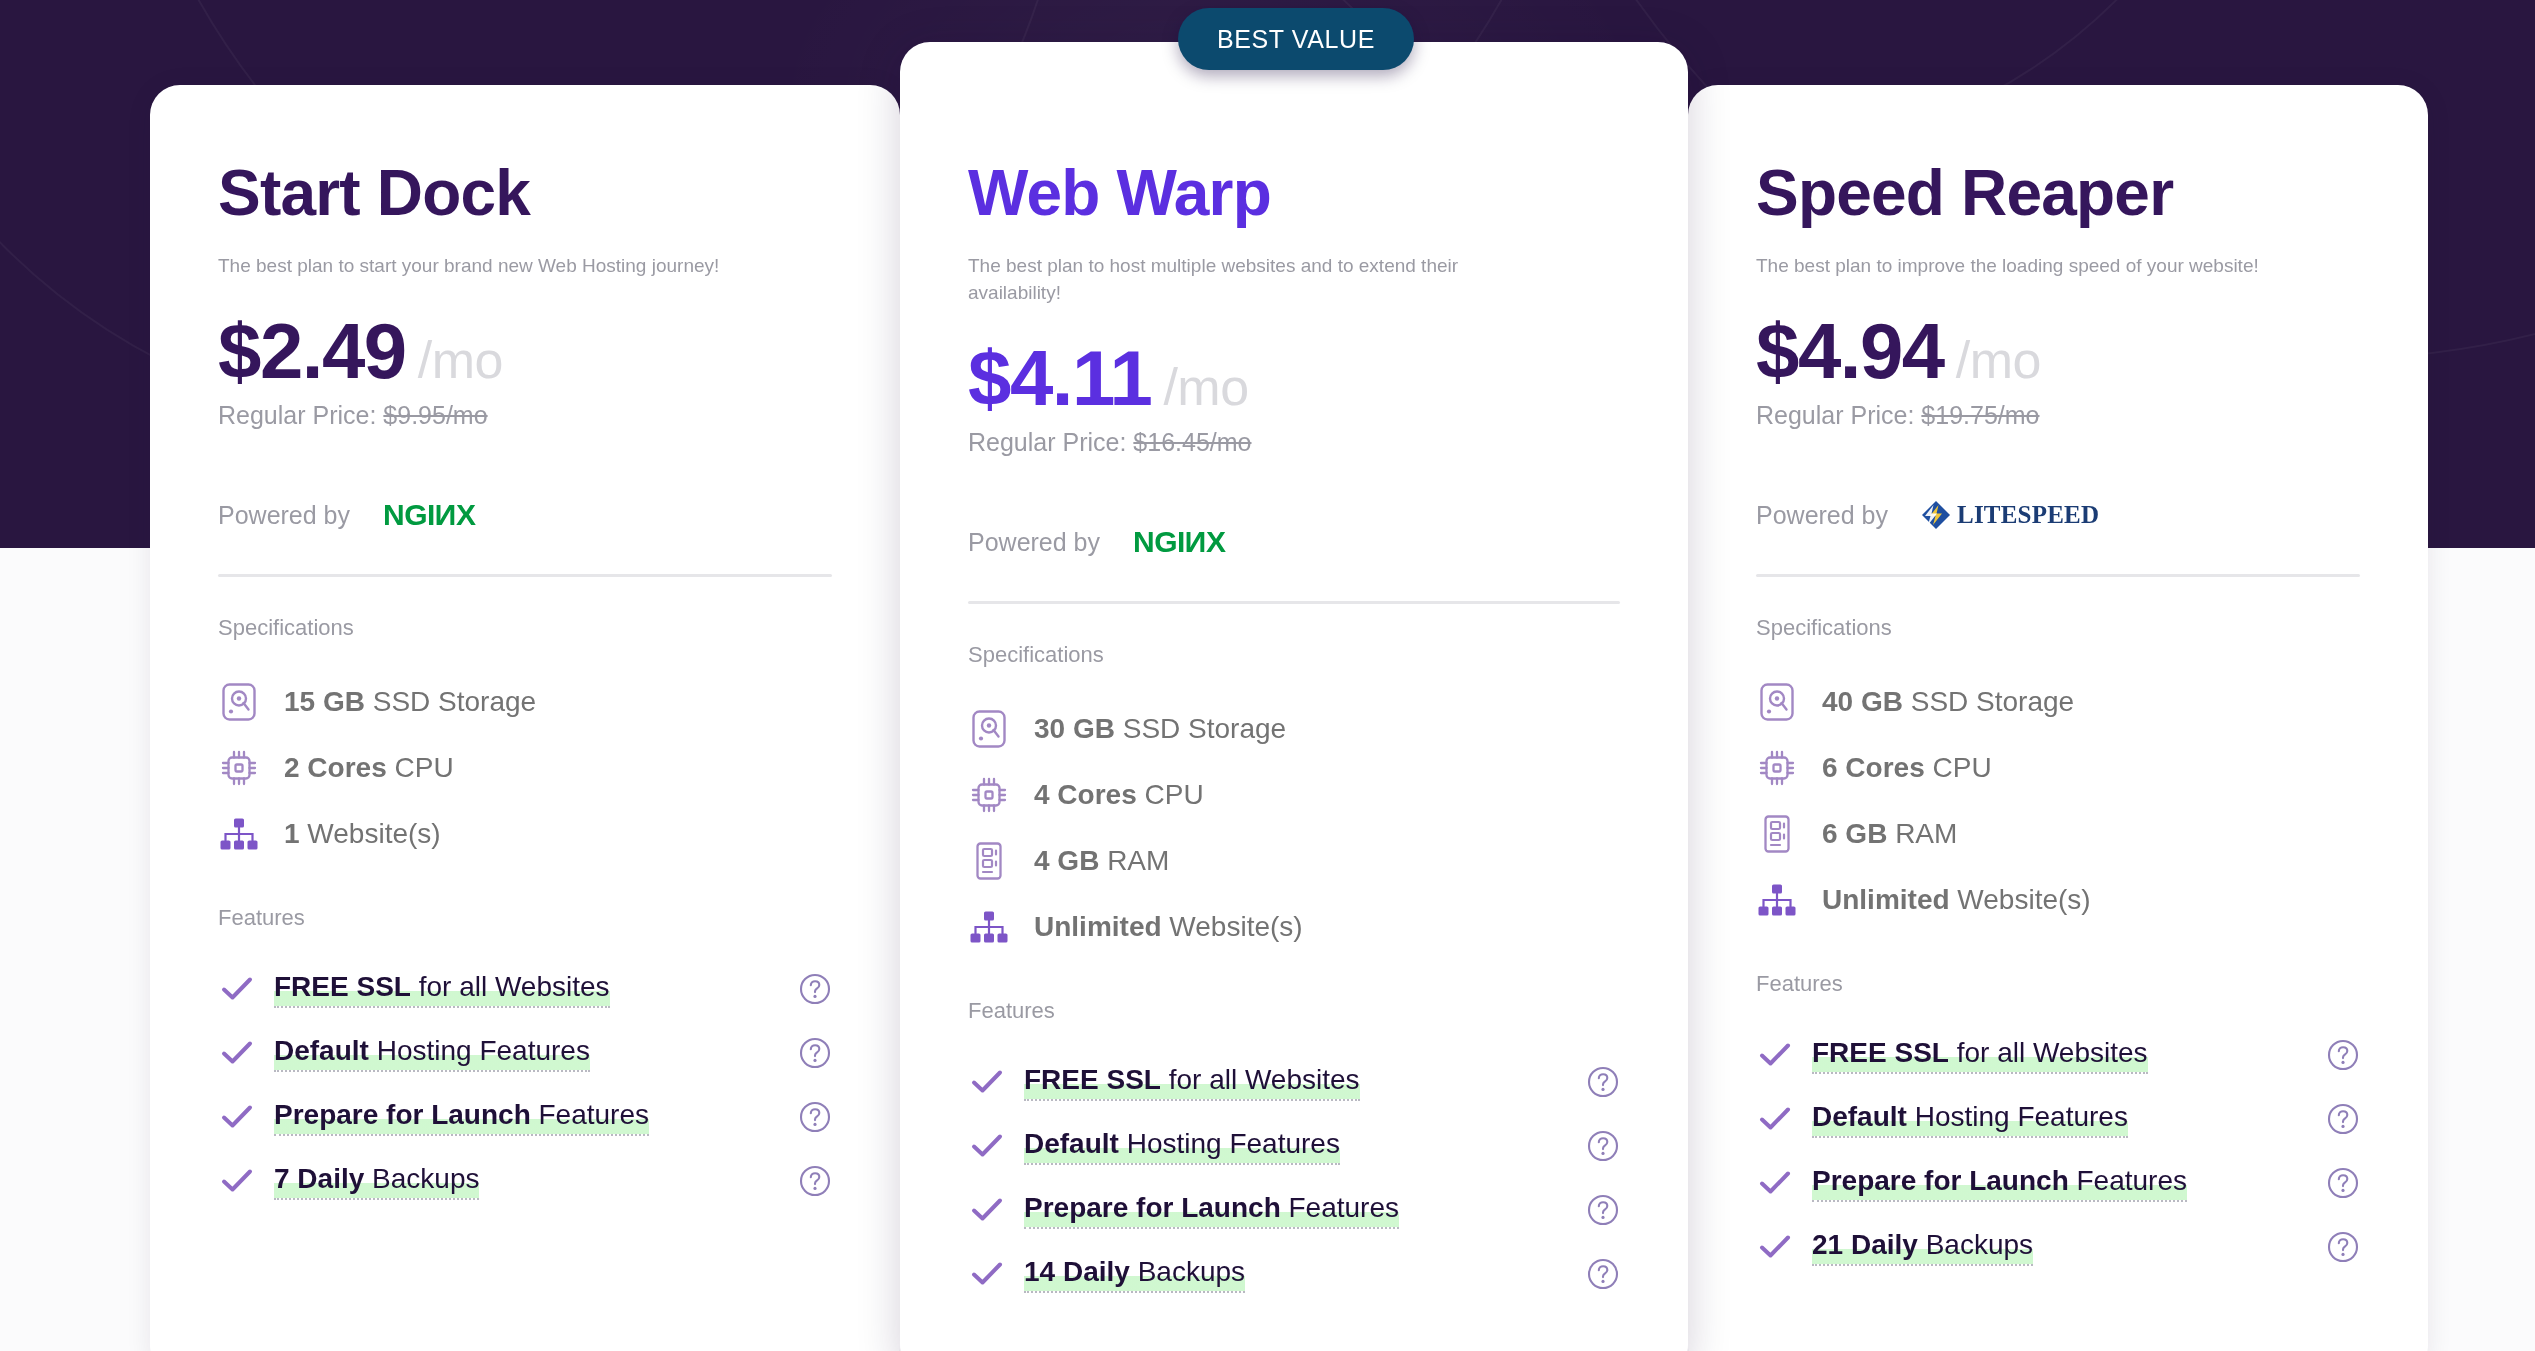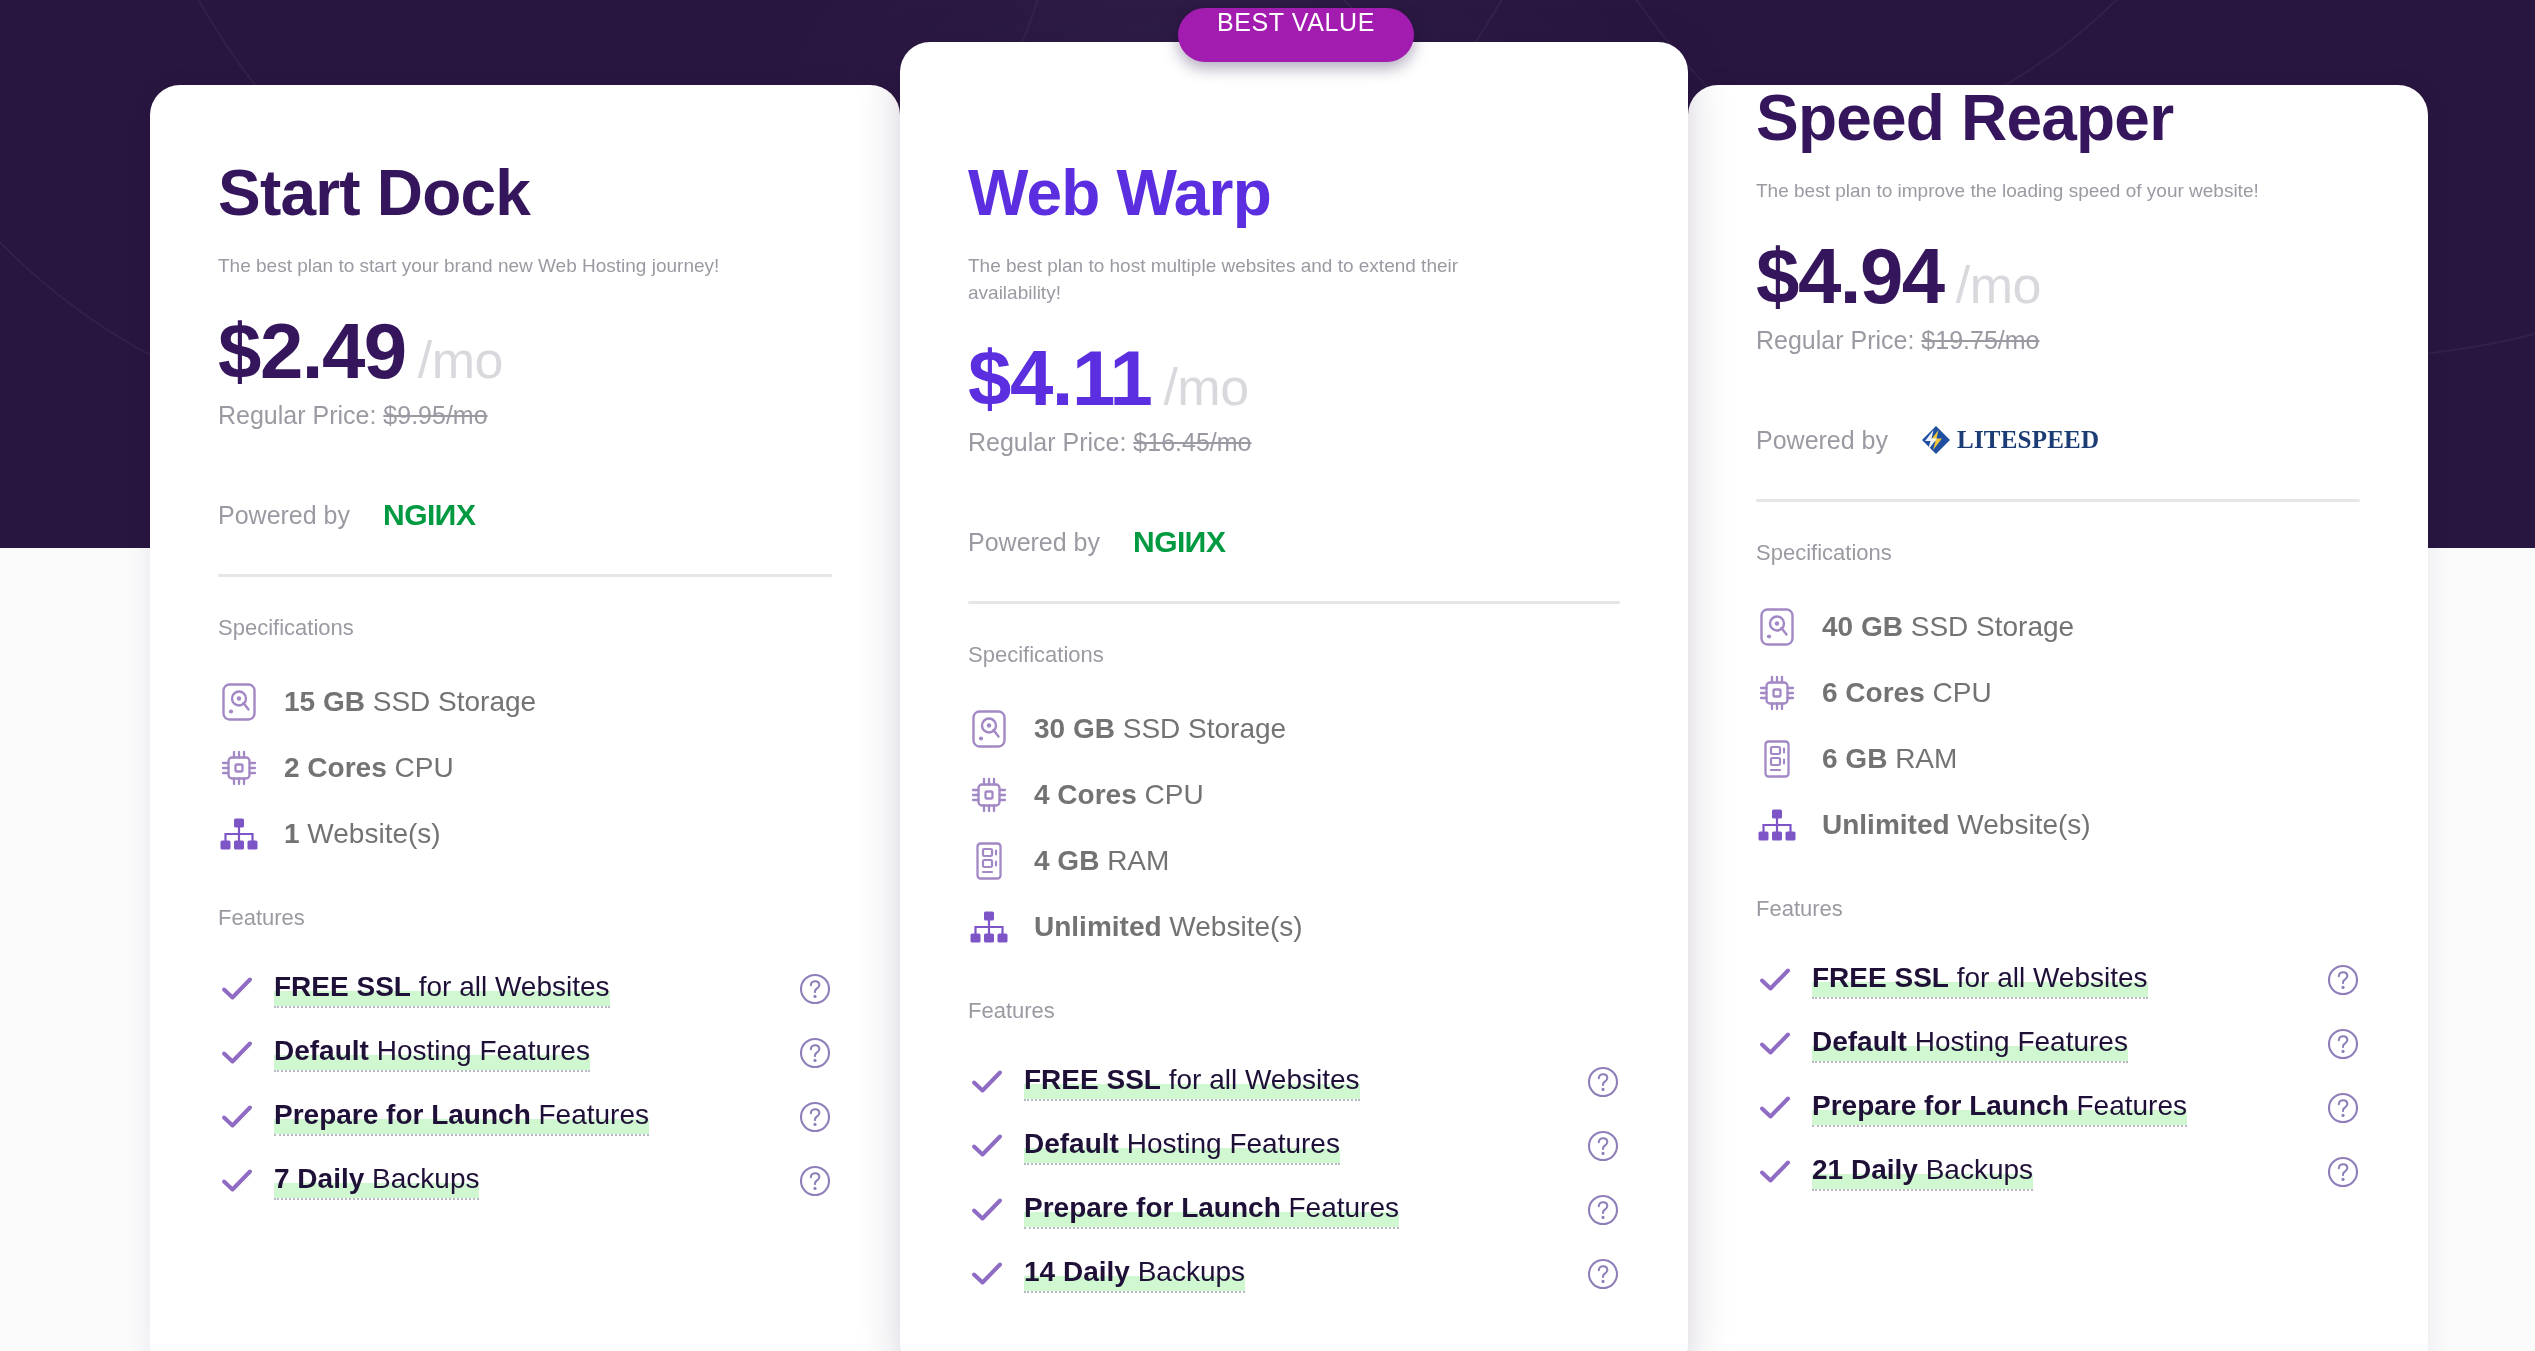--- a/index.html
+++ b/index.html
@@ -63,32 +63,33 @@
   .card-1 { left: 150px;  top: 85px;  width: 750px;  height: 1290px; }
   .card-2 { left: 900px;  top: 42px;  width: 788px;  height: 1333px; z-index: 5; }
   .card-3 { left: 1688px; top: 85px;  width: 740px;  height: 1290px; }
 
   .card-inner {
     padding-left: 68px;
     padding-right: 68px;
   }
   .card-1 .card-inner { padding-top: 75px; }
   .card-2 .card-inner { padding-top: 118px; }
-  .card-3 .card-inner { }
+  .card-3 .card-inner { padding-top: 75px; }
 
   
   .badge {
     position: absolute;
     left: 1178px;
     top: 8px;
     width: 236px;
-    height: 54px;
-    background: #a21caf;
+    height: 62px;
+    background: #0c4a6e;
     border-radius: 31px;
     display: flex;
+    align-items: center;
     justify-content: center;
     z-index: 20;
     box-shadow: 0 6px 16px rgba(25,8,60,0.35);
   }
   .badge-text {
     color: #ffffff;
     font-size: 25px;
     letter-spacing: 0.6px;
     font-weight: 400;
     font-family: "Liberation Sans", sans-serif;

